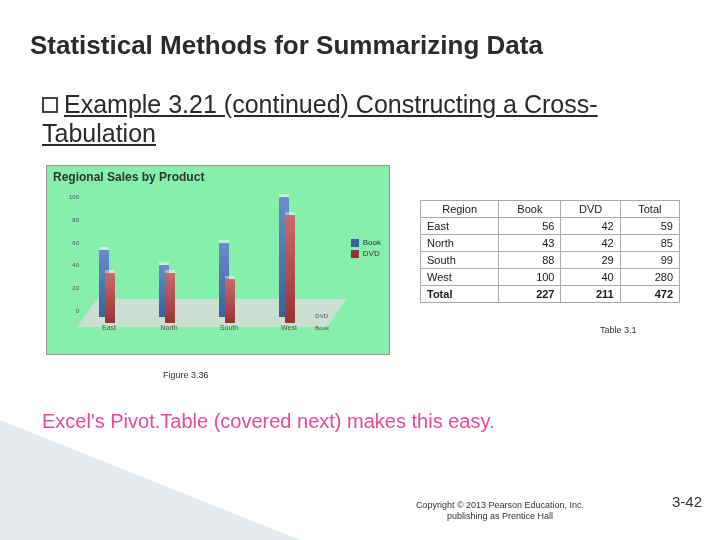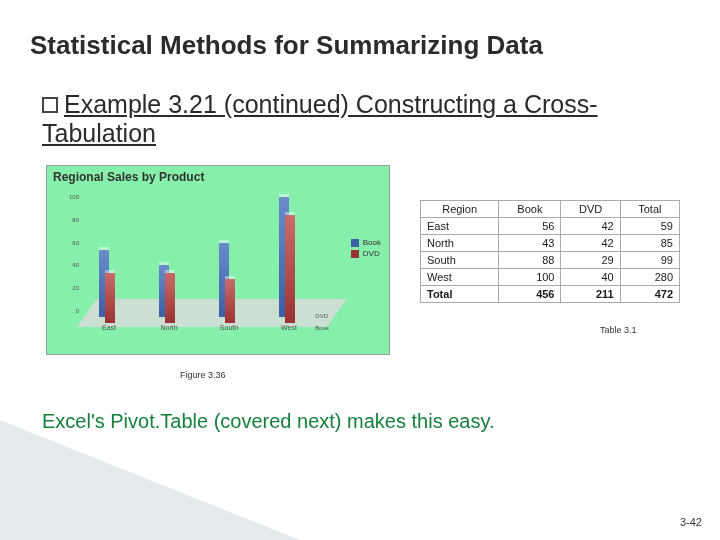--- a/index.html
+++ b/index.html
@@ -151,21 +151,21 @@
     right: 60px;
     bottom: 20px;
     font-size: 6px;
     color: #555;
     text-align: left;
     line-height: 12px;
   }
 
   .figure-label {
     position: absolute;
-    left: 180px;
+    left: 163px;
     top: 370px;
     font-size: 9px;
     color: #333;
   }
 
   
   .data-table {
     position: absolute;
     left: 420px;
     top: 200px;
@@ -190,38 +190,38 @@
     top: 325px;
     font-size: 9px;
     color: #333;
   }
 
   .body-text {
     position: absolute;
     left: 42px;
     top: 410px;
     font-size: 20px;
-    color: #15803d;
+    color: #ec4899;
   }
 
   .copyright {
     position: absolute;
     left: 380px;
     bottom: 18px;
     width: 240px;
     font-size: 9px;
     text-align: center;
     color: #333;
     line-height: 1.2;
   }
   .slide-num {
     position: absolute;
     right: 18px;
-    bottom: 12px;
-    font-size: 11px;
+    bottom: 30px;
+    font-size: 15px;
     color: #333;
   }
 </style>
 </head>
 <body>
 
 <div class="slide">
 
   <div class="bg-triangle"></div>
 
@@ -316,27 +316,31 @@
         <td class="num">99</td>
       </tr>
       <tr>
         <td>West</td>
         <td class="num">100</td>
         <td class="num">40</td>
         <td class="num">280</td>
       </tr>
       <tr class="total">
         <td>Total</td>
-        <td class="num">456</td>
+        <td class="num">227</td>
         <td class="num">211</td>
         <td class="num">472</td>
       </tr>
     </tbody>
   </table>
 
   <div class="table-label">Table 3.1</div>
 
   <div class="body-text">Excel's Pivot.Table (covered next) makes this easy.</div>
 
+  <div class="copyright">
+    <span>Copyright © 2013 Pearson Education, Inc.</span><br>
+    <span>publishing as Prentice Hall</span>
+  </div>
 
   <div class="slide-num">3-42</div>
 
 </div>
 
 </body></html>

